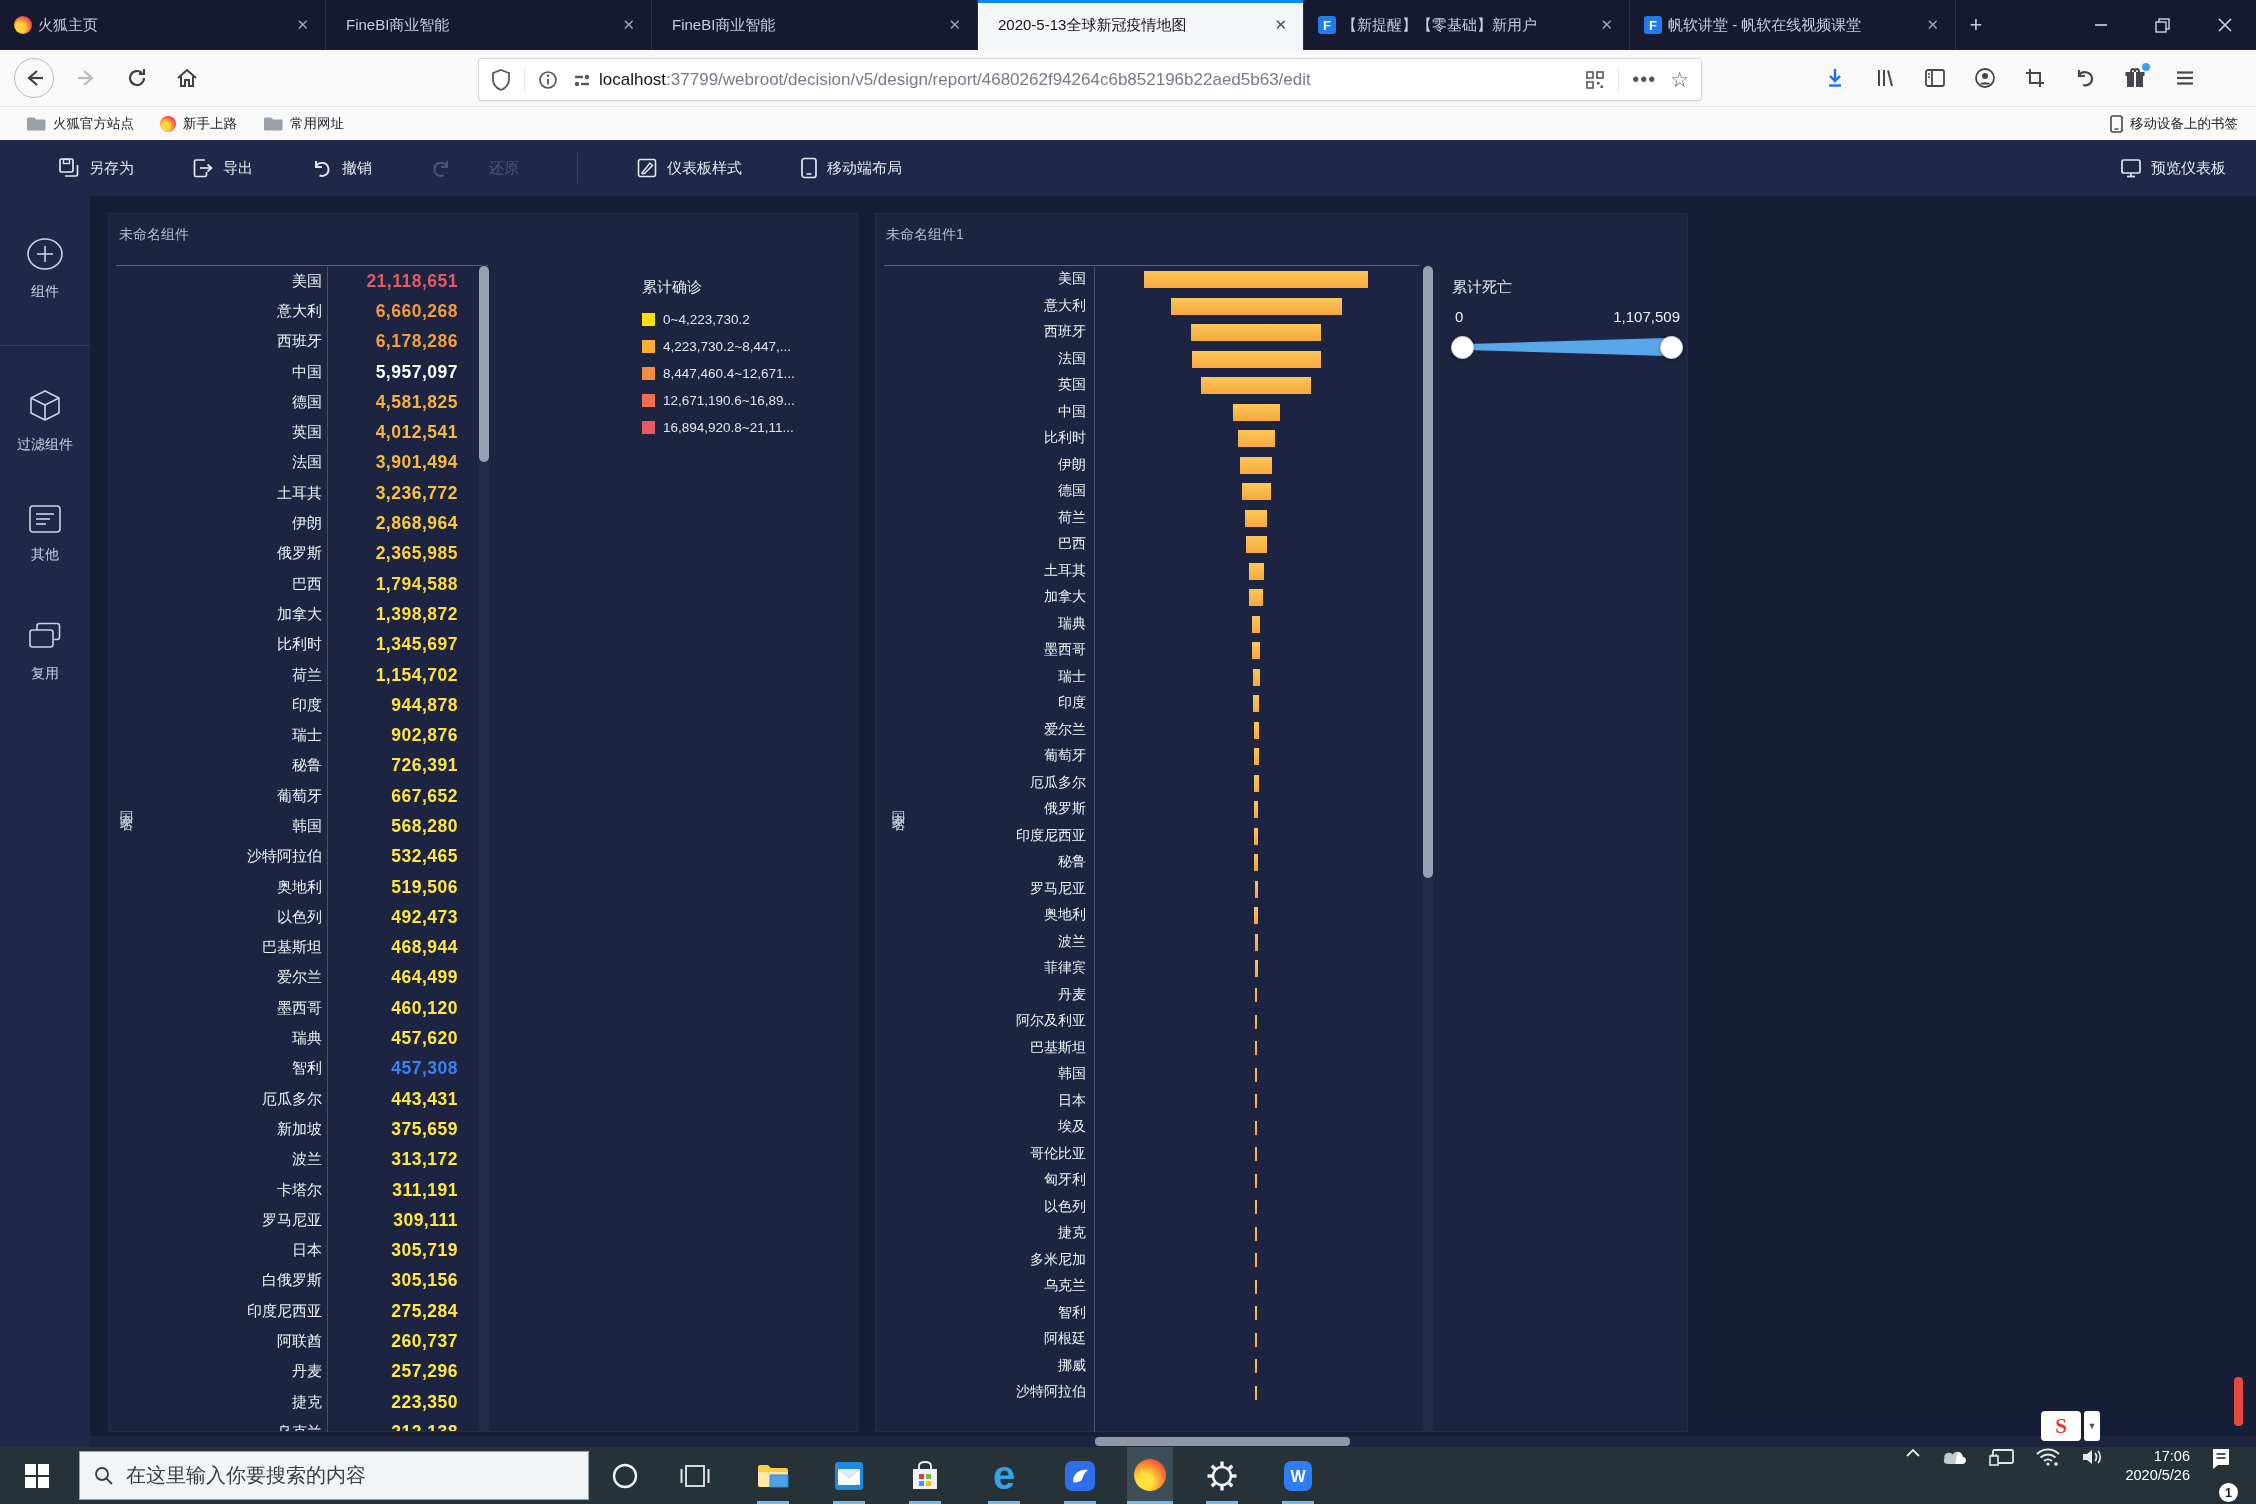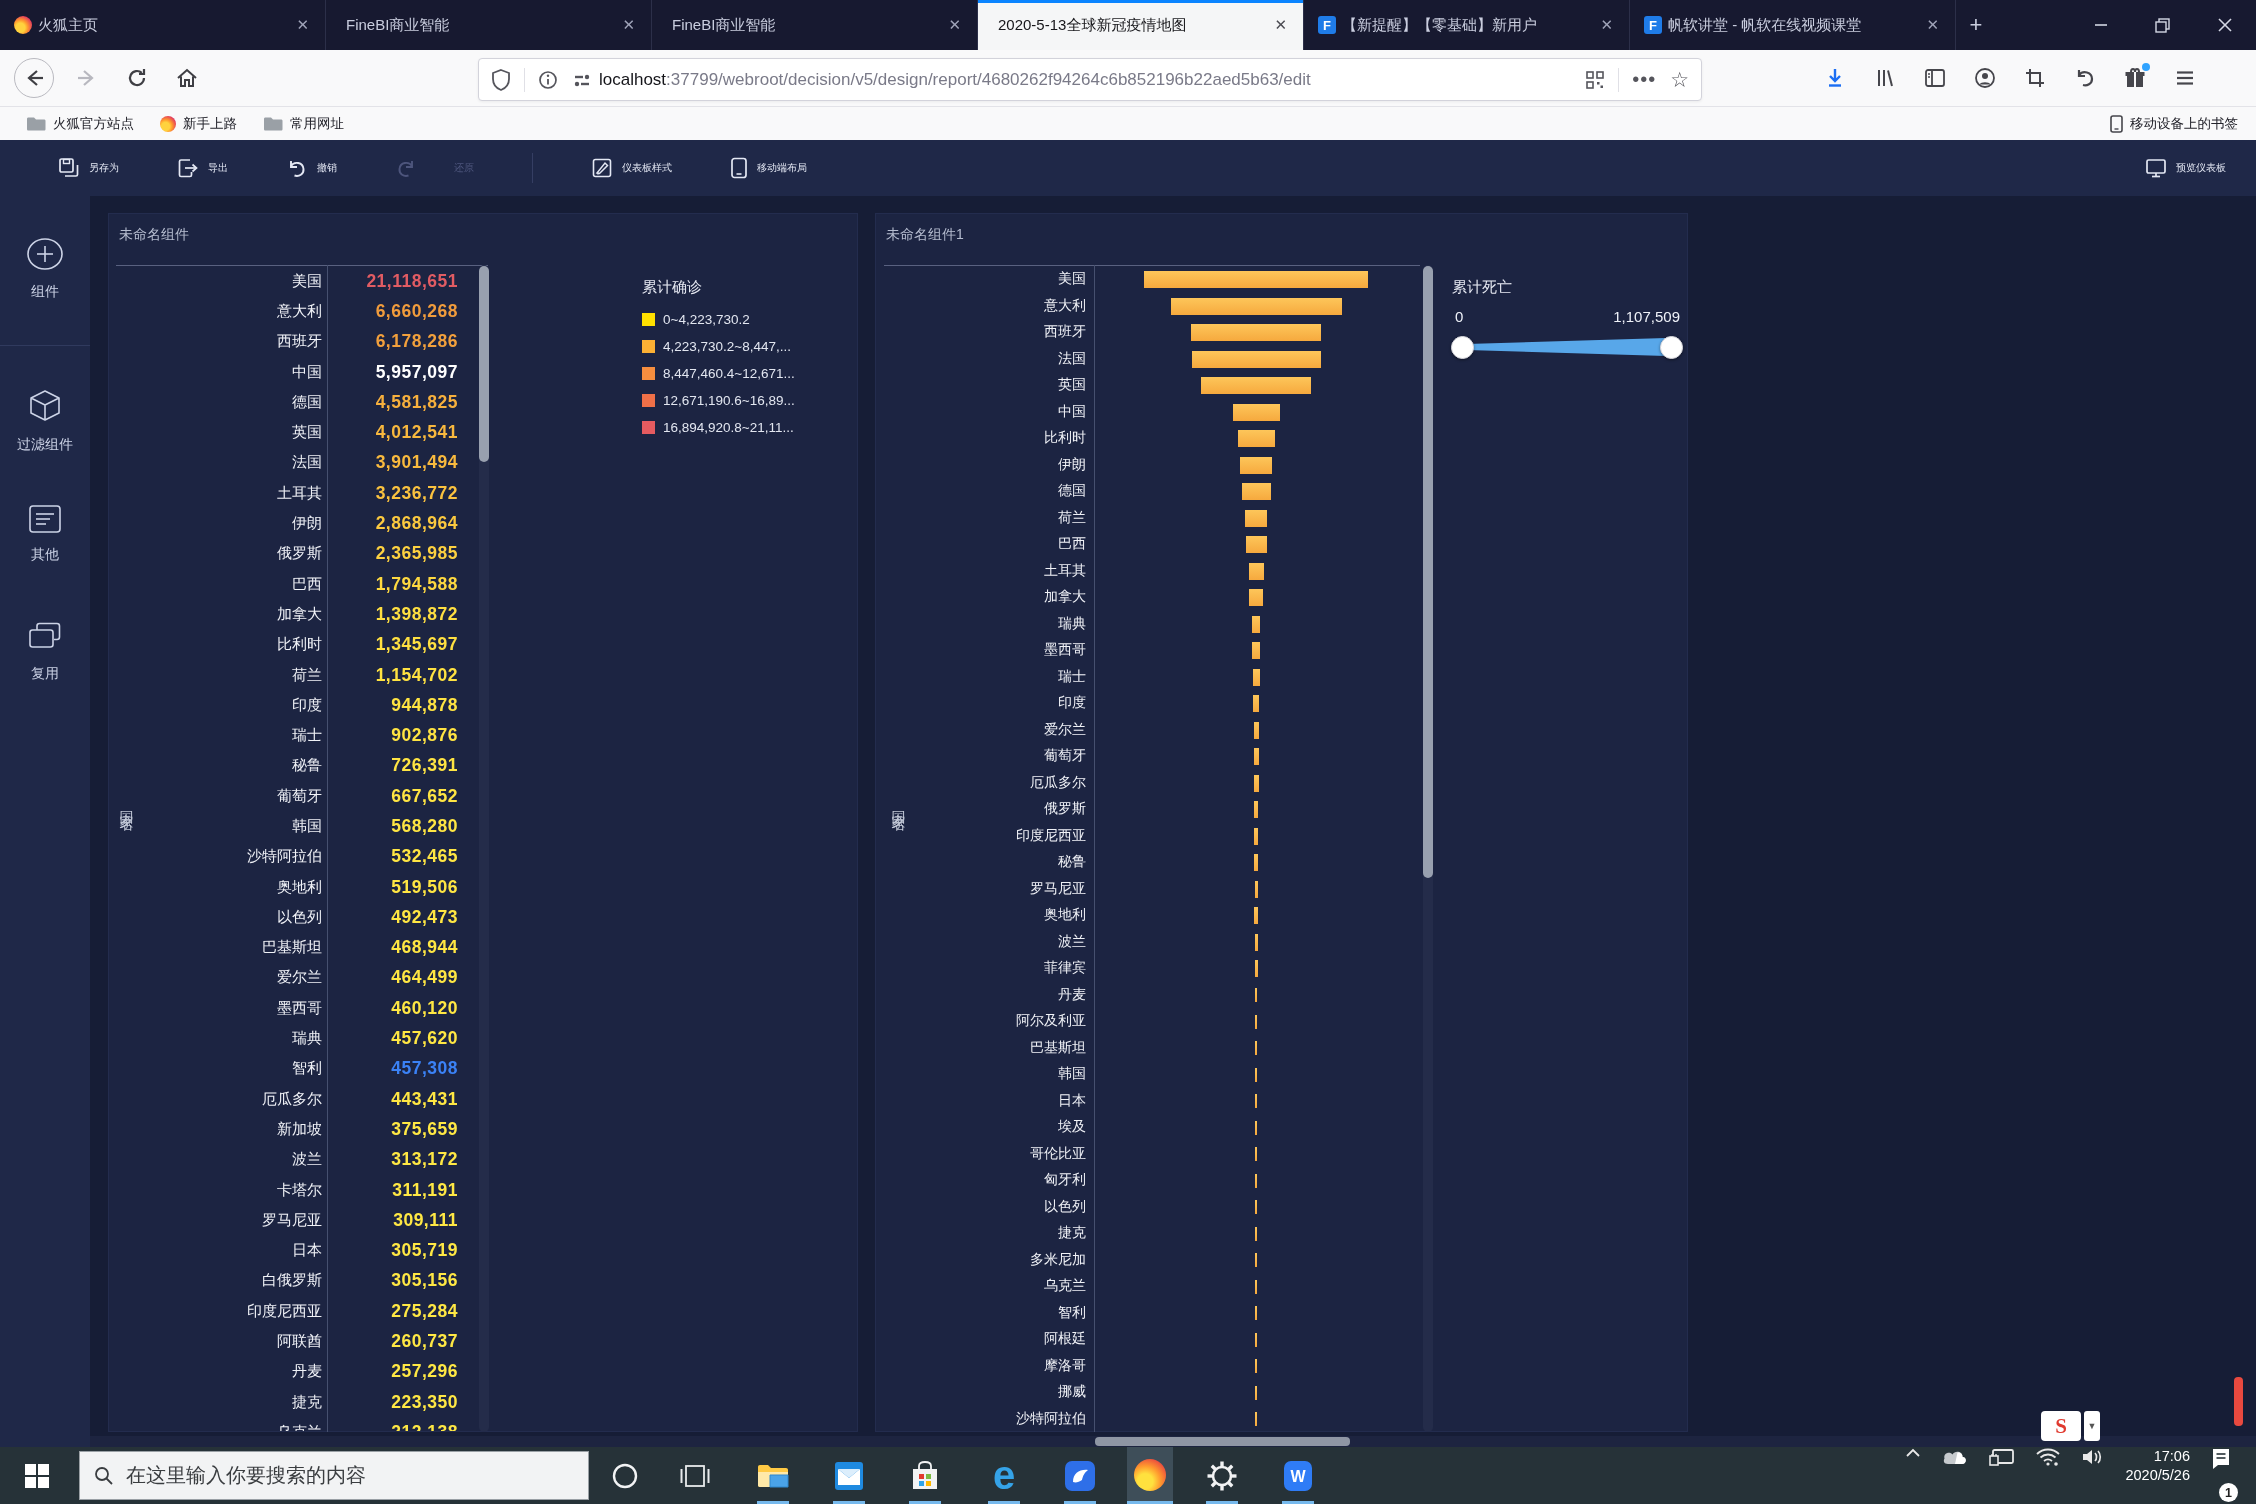--- a/index.html
+++ b/index.html
@@ -35,21 +35,21 @@
   #urltext b{color:#15151a;font-weight:normal;}
   .uicon{margin:0 7px;display:flex;align-items:center;}
   
   #bookbar{left:0;top:107px;width:2256px;height:33px;background:#f9f9fa;display:flex;align-items:center;
            font-size:13.5px;color:#23232b;}
   .bm{display:flex;align-items:center;margin-left:26px;}
   .bm span.lbl{margin-left:7px;}
   #bm-right{margin-left:auto;margin-right:18px;display:flex;align-items:center;}
   
   #fbar{left:0;top:140px;width:2256px;height:56px;background:#1f2848;display:flex;align-items:center;
-        color:#e4e8f4;font-size:10px;}
+        color:#e4e8f4;font-size:15px;}
   .fitem{display:flex;align-items:center;margin-left:58px;}
   .fitem .ic{margin-right:9px;display:flex;}
   .fitem.disabled{color:#4d557c;gap:28px;}
   #fsep{width:1px;height:30px;background:#353e63;margin-left:58px;}
   #fpreview{margin-left:auto;margin-right:30px;display:flex;align-items:center;}
   
   #sidebar{left:0;top:196px;width:90px;height:1251px;background:#1f2848;color:#ccd3e6;}
   .side-item{position:absolute;left:0;width:90px;text-align:center;font-size:14px;}
   .side-item .ic{display:flex;justify-content:center;margin-bottom:12px;}
   #side-sep{position:absolute;left:0;top:149px;width:90px;height:1px;background:#303a5e;}
@@ -771,24 +771,20 @@
     <div class="brow">
       <span class="nm">乌克兰</span>
       <span class="bar" style="width: 2px; left: 380px; top: 6.5px; height: 14px;"></span>
     </div>
     <div class="brow">
       <span class="nm">智利</span>
       <span class="bar" style="width: 2px; left: 380px; top: 6.5px; height: 14px;"></span>
     </div>
     <div class="brow">
       <span class="nm">阿根廷</span>
-      <span class="bar" style="width: 2px; left: 380px; top: 6.5px; height: 14px;"></span>
-    </div>
-    <div class="brow">
-      <span class="nm">摩洛哥</span>
       <span class="bar" style="width: 2px; left: 380px; top: 6.5px; height: 14px;"></span>
     </div>
     <div class="brow">
       <span class="nm">挪威</span>
       <span class="bar" style="width: 2px; left: 380px; top: 6.5px; height: 14px;"></span>
     </div>
     <div class="brow">
       <span class="nm">沙特阿拉伯</span>
       <span class="bar" style="width: 2px; left: 380px; top: 6.5px; height: 14px;"></span>
     </div>

